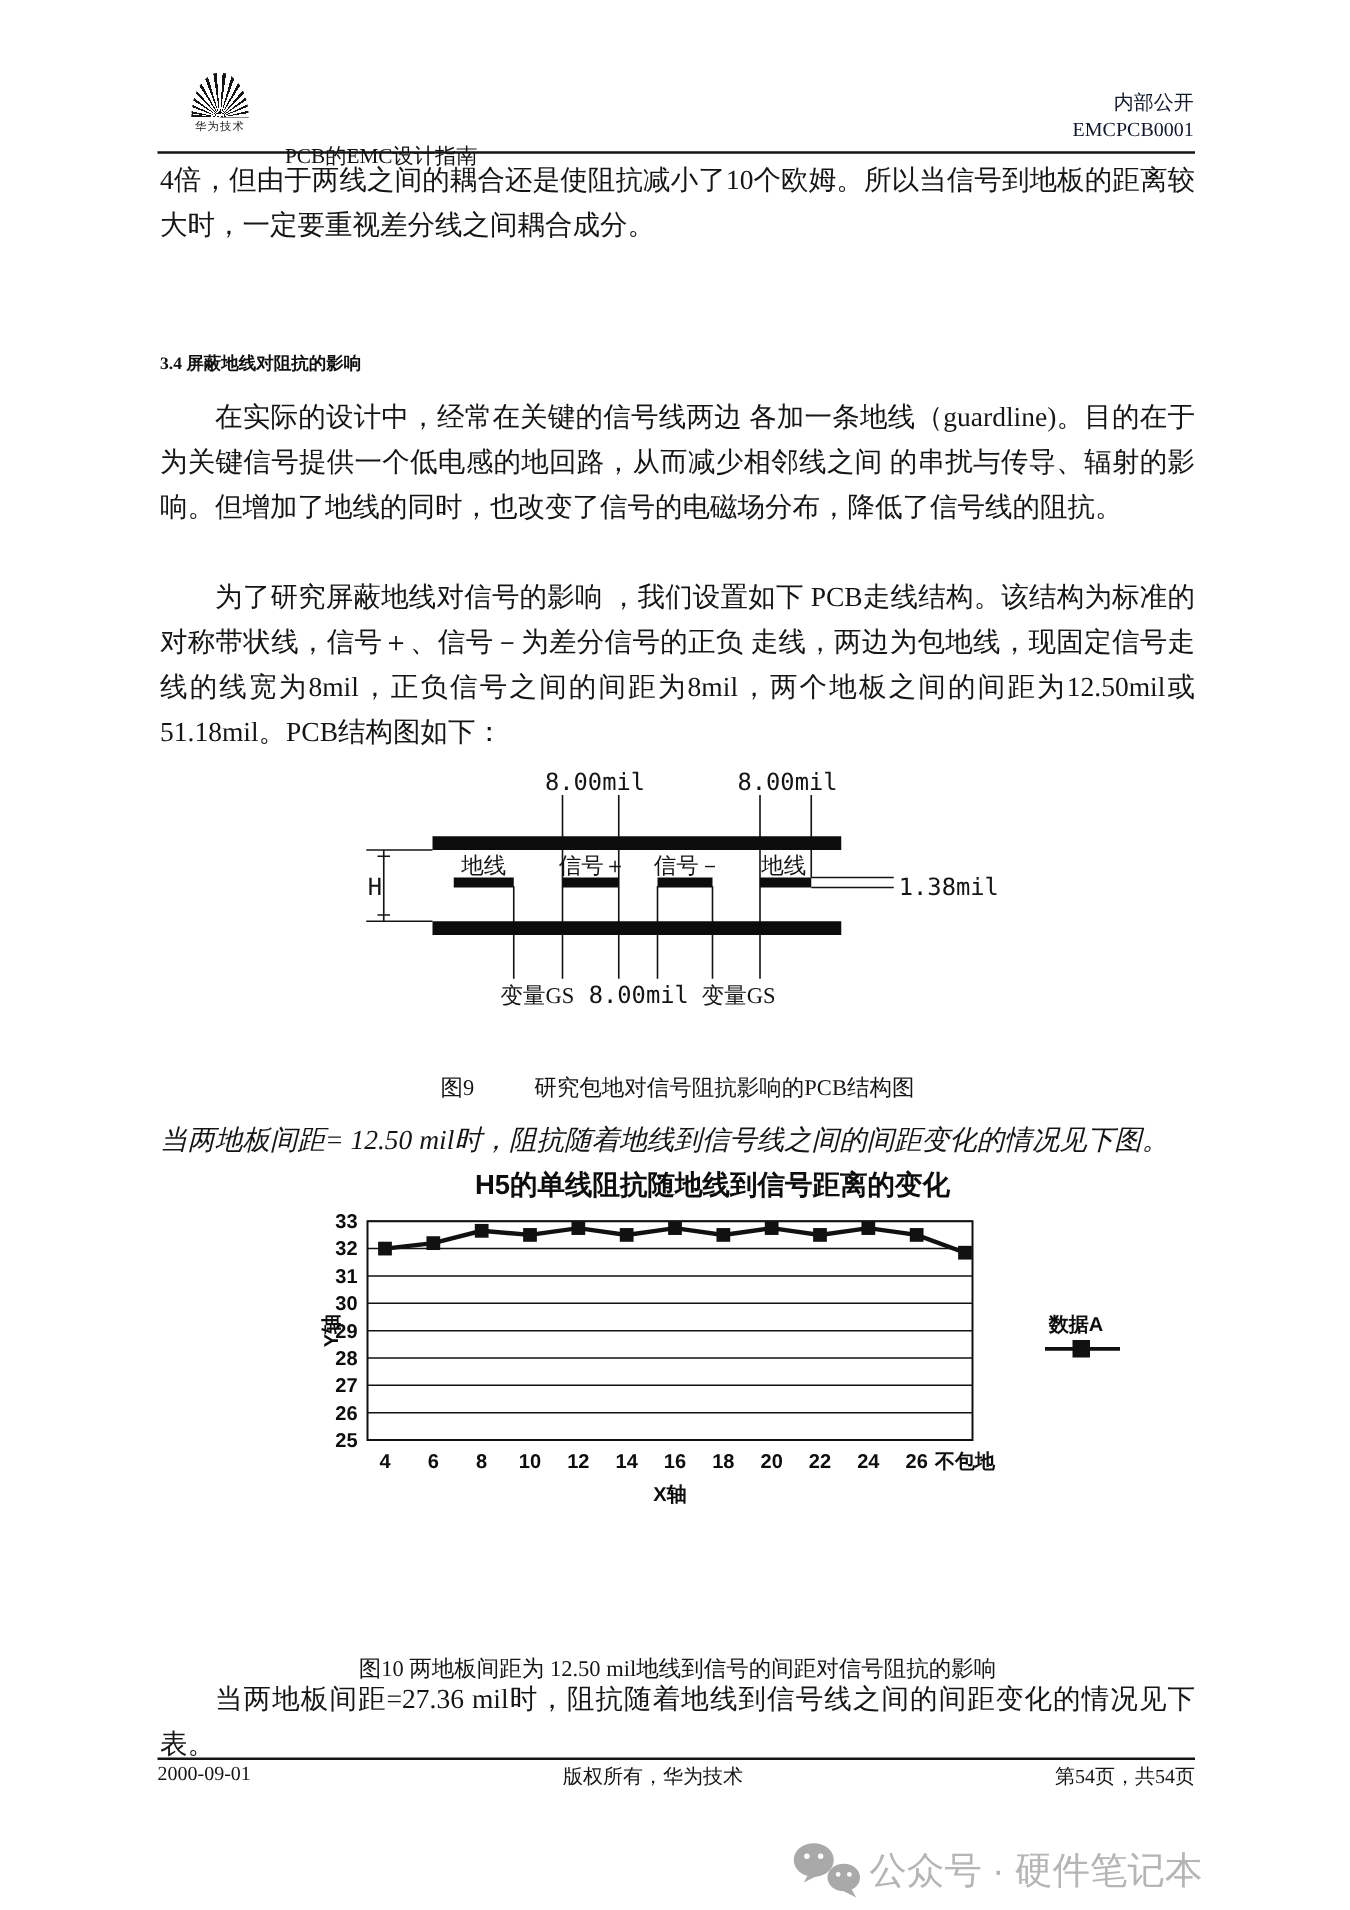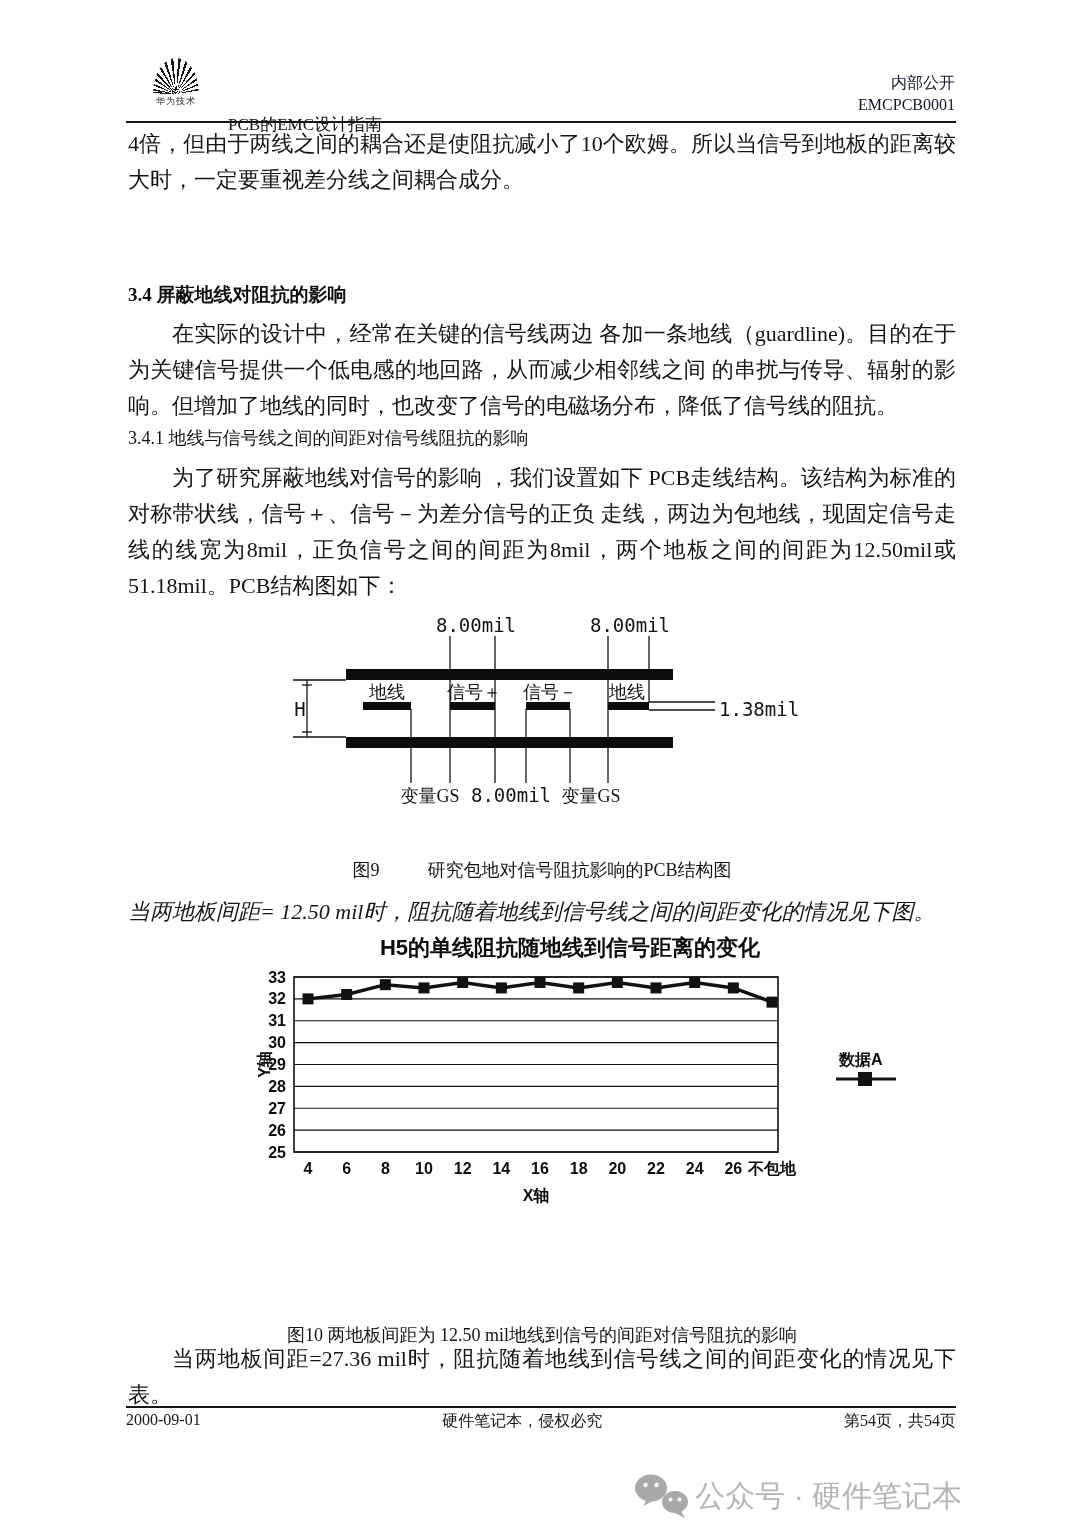--- a/index.html
+++ b/index.html
@@ -15,21 +15,21 @@
     background:repeating-conic-gradient(from -82deg at 50% 100%, #151515 0deg 4.5deg, transparent 4.5deg 12.2deg);
     border-radius:50% 50% 0 0 / 100% 100% 0 0;
   }
   .logo-caption{font-size:9px;letter-spacing:1px;margin-top:1px;color:#222;}
   .doc-title{position:absolute;left:228px;top:69px;font-size:17px;color:#111;margin-top:44px;}
   .header-right{position:absolute;right:125px;top:72px;text-align:right;font-size:16px;line-height:22px;color:#0f172a;}
   .header-rule{position:absolute;left:126px;top:121px;width:830px;height:2px;background:#151515;}
   
   .para{position:absolute;left:128px;width:828px;font-size:22px;line-height:36px;text-align:justify;color:#151515;}
   .indent{text-indent:2em;}
-  .h-bold{position:absolute;left:128px;width:828px;font-size:19px;font-weight:bold;color:#101010;}
+  .h-bold{position:absolute;left:128px;width:828px;font-size:14px;font-weight:bold;color:#101010;}
   .h-sub{position:absolute;left:128px;width:828px;font-size:18px;color:#151515;}
   
   .fig9-wrap{position:absolute;left:278px;top:606px;width:560px;height:245px;}
   .f9-mono{font-family:"DejaVu Sans Mono","Liberation Mono",monospace;font-size:19px;fill:#141414;}
   .f9-cn{font-family:"Liberation Serif","DejaVu Serif",serif;font-size:18px;fill:#141414;}
   .caption{position:absolute;left:128px;width:828px;text-align:center;font-size:18px;color:#151515;margin-top:38px;}
   .caption .cap-num{margin-right:48px;}
   
   .chart-title{position:absolute;left:240px;top:933px;width:660px;text-align:center;
     font-weight:bold;font-size:22px;font-family:"Liberation Sans","DejaVu Sans",sans-serif;color:#0d0d0d;}
@@ -55,21 +55,20 @@
   <div class="doc-title">PCB的EMC设计指南</div>
   <div class="header-right">
     <div>内部公开</div>
     <div>EMCPCB0001</div>
   </div>
   <div class="header-rule"></div>
 
   <div class="para" style="top:126px;">4倍，但由于两线之间的耦合还是使阻抗减小了10个欧姆。所以当信号到地板的距离较大时，一定要重视差分线之间耦合成分。</div>
   <div class="h-bold" style="top:282px;">3.4 屏蔽地线对阻抗的影响</div>
   <div class="para indent" style="top:316px;">在实际的设计中，经常在关键的信号线两边 各加一条地线（guardline)。目的在于为关键信号提供一个低电感的地回路，从而减少相邻线之间 的串扰与传导、辐射的影响。但增加了地线的同时，也改变了信号的电磁场分布，降低了信号线的阻抗。</div>
-  <div class="h-sub" style="top:426px;">3.4.1 地线与信号线之间的间距对信号线阻抗的影响</div>
   <div class="para indent" style="top:460px;">为了研究屏蔽地线对信号的影响 ，我们设置如下 PCB走线结构。该结构为标准的对称带状线，信号＋、信号－为差分信号的正负 走线，两边为包地线，现固定信号走线的线宽为8mil，正负信号之间的间距为8mil，两个地板之间的间距为12.50mil或51.18mil。PCB结构图如下：</div>
 
   <div class="fig9-wrap">
     <svg width="560" height="245" viewBox="0 0 560 245">
 
       <line x1="133" y1="103" x2="133" y2="177" stroke="#141414" stroke-width="1.3"></line>
       <line x1="172" y1="30" x2="172" y2="177" stroke="#141414" stroke-width="1.3"></line>
       <line x1="217" y1="30" x2="217" y2="177" stroke="#141414" stroke-width="1.3"></line>
       <line x1="248" y1="103" x2="248" y2="177" stroke="#141414" stroke-width="1.3"></line>
       <line x1="292" y1="103" x2="292" y2="177" stroke="#141414" stroke-width="1.3"></line>
@@ -167,21 +166,21 @@
       <rect x="603" y="109" width="14" height="14" fill="#111111"></rect>
     </svg>
 
   <div class="caption" style="top:1285px;">图10 两地板间距为 12.50 mil地线到信号的间距对信号阻抗的影响</div>
 
   <div class="para indent" style="top:1318px;margin-top:23px;">当两地板间距=27.36 mil时，阻抗随着地线到信号线之间的间距变化的情况见下表。</div>
 
   <div class="footer-rule"></div>
   <div class="footer">
     <span>2000-09-01</span>
-    <span>硬件笔记本，侵权必究</span>
+    <span>版权所有，华为技术</span>
     <span>第54页，共54页</span>
   </div>
 
   <div class="watermark">
     <svg width="62" height="48" viewBox="0 0 62 48">
       <ellipse cx="18" cy="16" rx="16" ry="13.5" fill="#a9a9a9"></ellipse>
       <path d="M14 27 L10 34 L20 29 Z" fill="#a9a9a9"></path>
       <circle cx="12.5" cy="13" r="2.2" fill="#ffffff"></circle>
       <circle cx="23.5" cy="13" r="2.2" fill="#ffffff"></circle>
       <ellipse cx="42" cy="30" rx="13" ry="11" fill="#a9a9a9"></ellipse>

